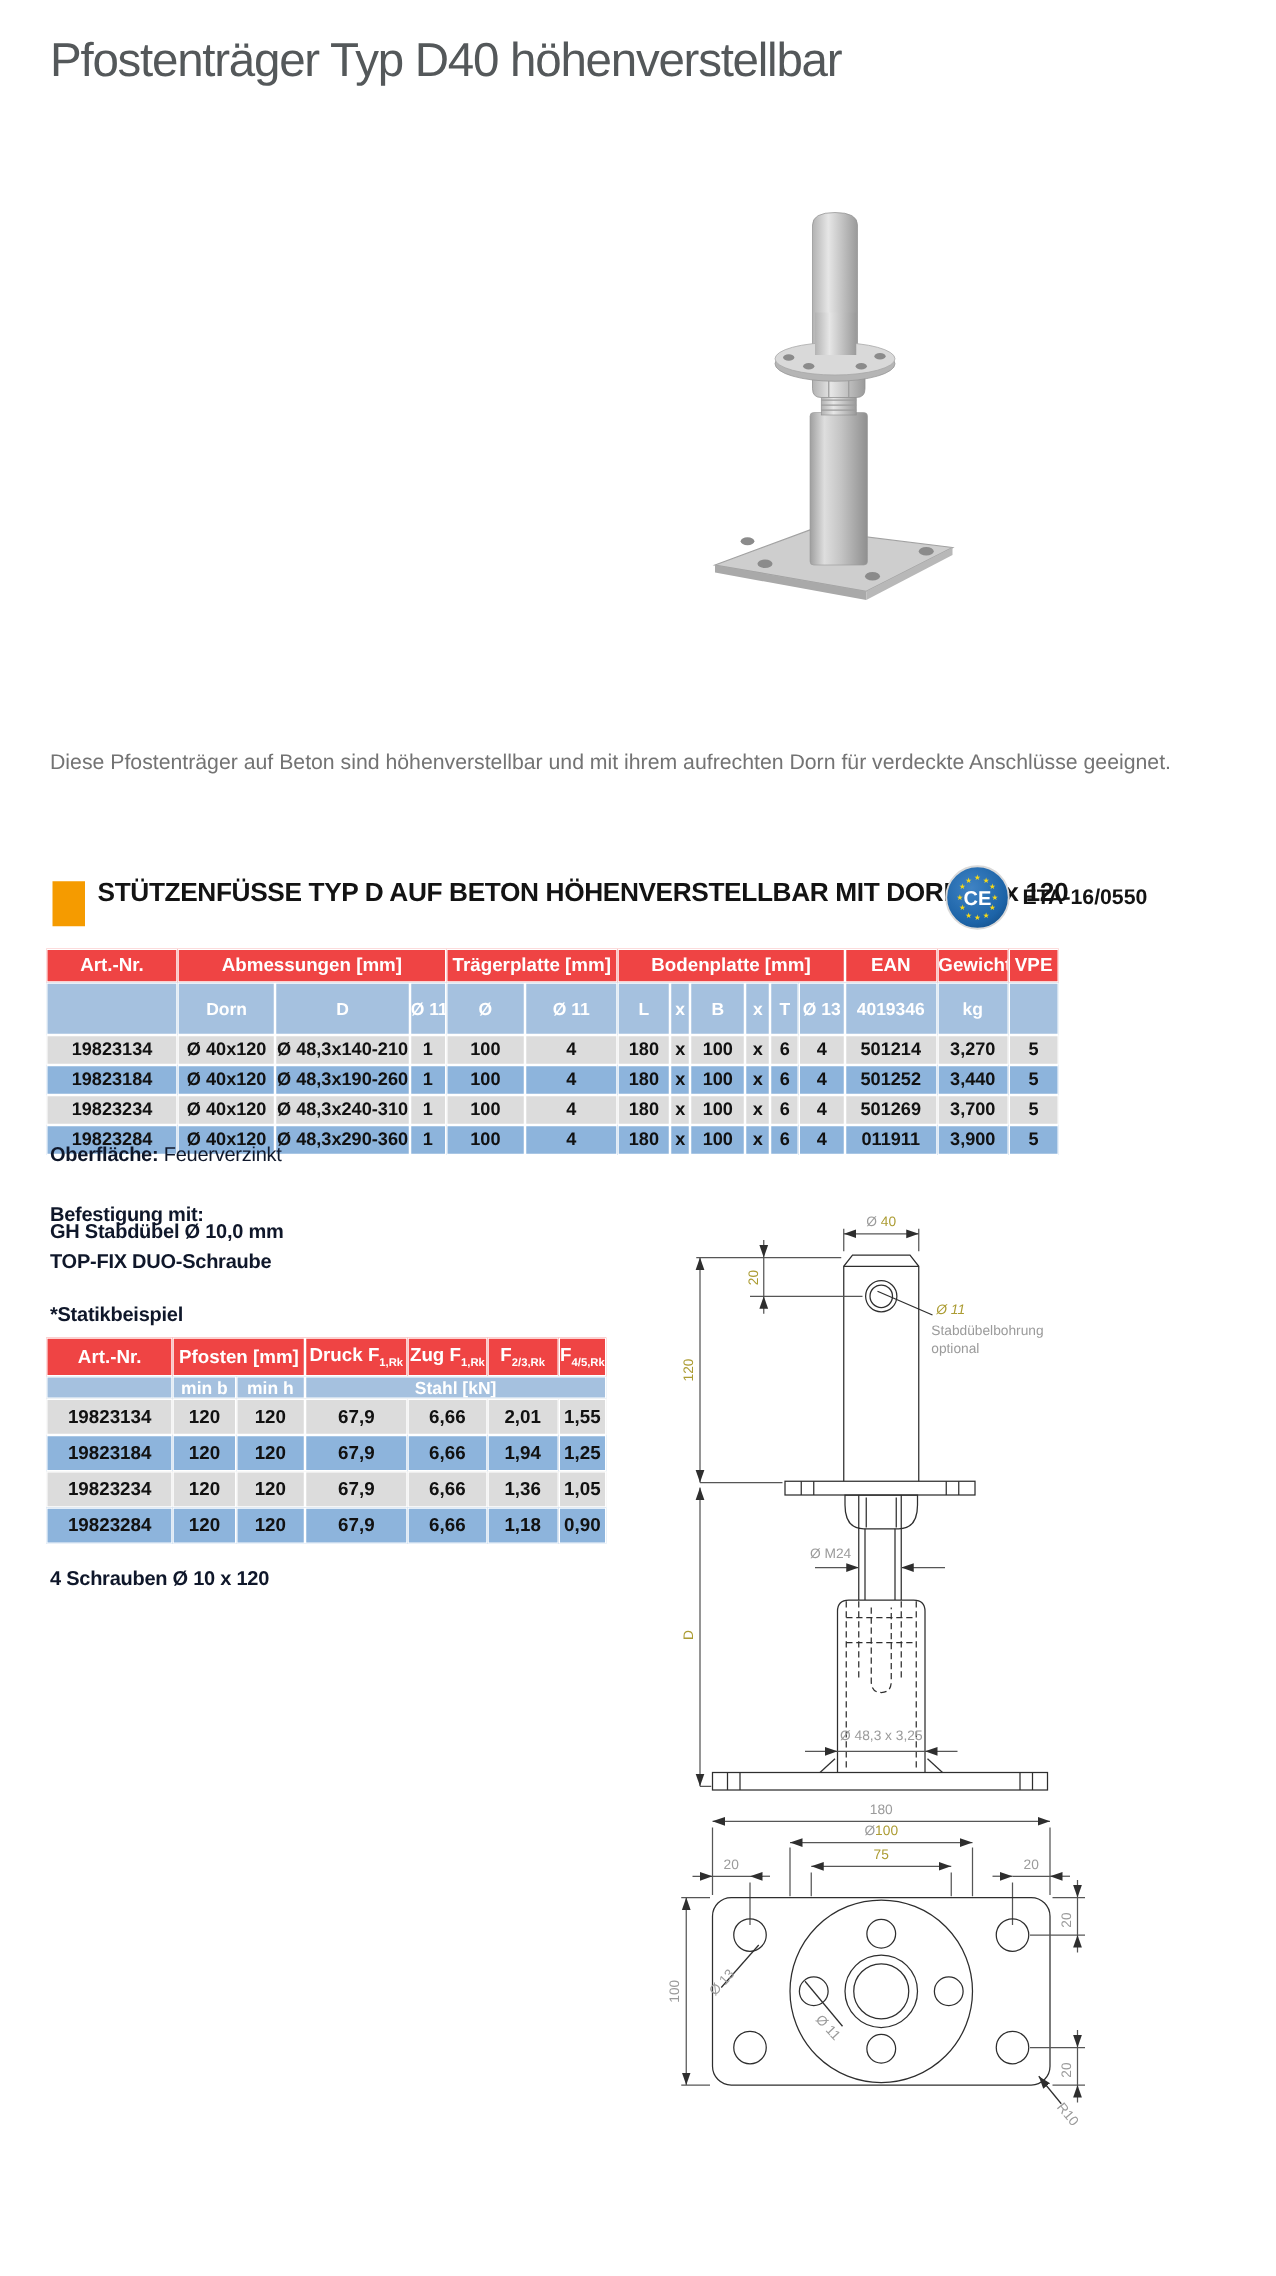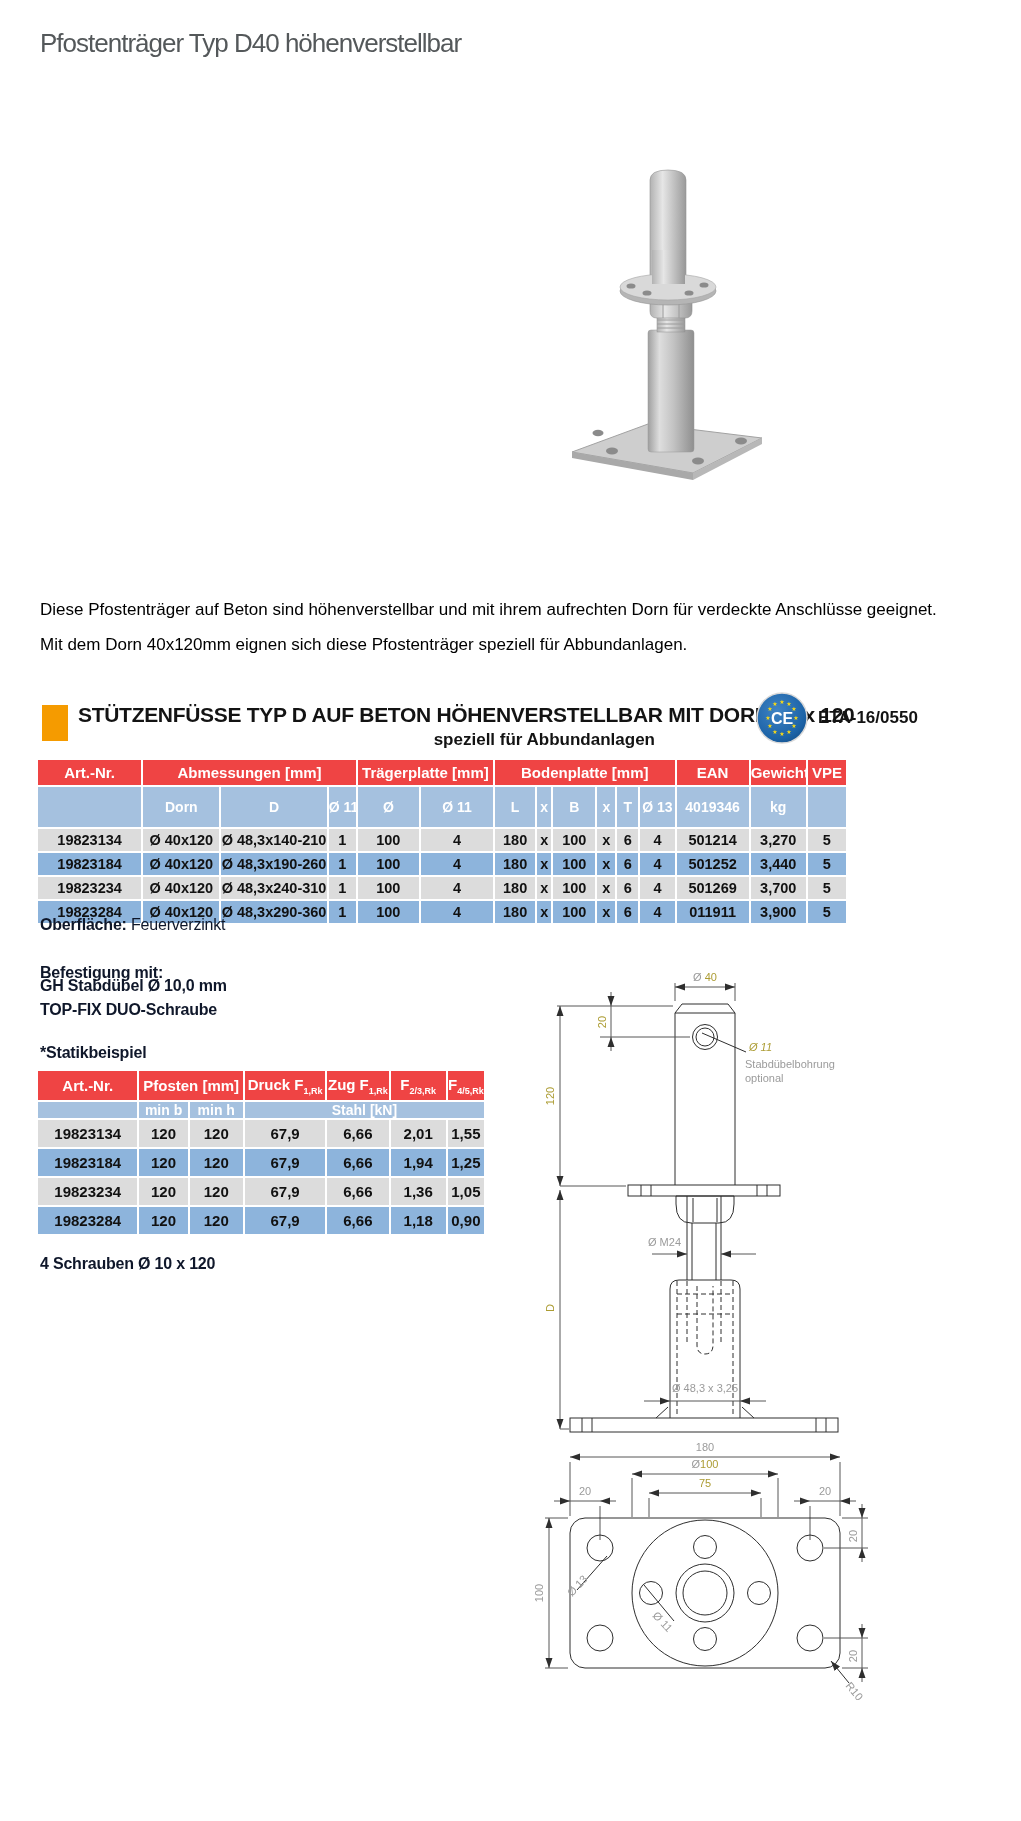--- a/index.html
+++ b/index.html
@@ -1,20 +1,20 @@
 <!DOCTYPE html>
 <html><head>
 <meta charset="utf-8">
 <style>
   html,body{margin:0;padding:0;background:#fff;}
   .page{position:relative;width:1021px;height:1821px;background:#fff;overflow:hidden;
         font-family:"Liberation Sans",sans-serif;}
-  .title{position:absolute;left:40px;top:28px;font-size:26px;font-weight:400;color:#54585a;
+  .title{position:absolute;left:40px;top:28px;font-size:38px;font-weight:400;color:#54585a;
          letter-spacing:-1px;white-space:nowrap;text-align:center;}
-  .desc{position:absolute;left:40px;top:592px;font-size:17px;color:#000000;line-height:35px;white-space:nowrap;}
+  .desc{position:absolute;left:40px;top:592px;font-size:17px;color:#737373;line-height:35px;white-space:nowrap;}
   .sec-square{position:absolute;left:42px;top:705px;width:26px;height:36px;background:#f59b00;}
   .sec-head{position:absolute;left:78px;top:703px;font-size:21px;font-weight:700;color:#131313;
             letter-spacing:-0.3px;white-space:nowrap;}
   .sec-sub{position:absolute;left:78px;top:730px;width:577px;text-align:right;font-size:17px;
            font-weight:700;color:#131313;}
   .ce-badge{position:absolute;left:756px;top:692px;width:52px;height:52px;}
   .eta{position:absolute;left:818px;top:708px;font-size:17px;font-weight:700;color:#131313;}
 
   table{position:absolute;border-collapse:separate;border-spacing:0;table-layout:fixed;}
   th,td{border:1px solid #fff;padding:0;margin:0;text-align:center;vertical-align:middle;
@@ -97,26 +97,24 @@
       <ellipse cx="96" cy="156" rx="4.5" ry="2.6" fill="#8b8b8b"></ellipse>
       <ellipse cx="112" cy="163" rx="4.5" ry="2.6" fill="#8b8b8b"></ellipse>
       <ellipse cx="154" cy="163" rx="4.5" ry="2.6" fill="#8b8b8b"></ellipse>
       <ellipse cx="169" cy="155" rx="4.5" ry="2.6" fill="#8b8b8b"></ellipse>
       <rect x="117" y="120" width="33" height="34" fill="url(#met2)" stroke="none"></rect>
     </g>
   </svg>
 
   <div class="desc">
     <div>Diese Pfostenträger auf Beton sind höhenverstellbar und mit ihrem aufrechten Dorn für verdeckte Anschlüsse geeignet.</div>
-    <div>Mit dem Dorn 40x120mm eignen sich diese Pfostenträger speziell für Abbundanlagen.</div>
   </div>
 
   <div class="sec-square"></div>
   <div class="sec-head">STÜTZENFÜSSE TYP D AUF BETON HÖHENVERSTELLBAR MIT DORN 40 x 120</div>
-  <div class="sec-sub">speziell für Abbundanlagen</div>
 
   <svg class="ce-badge" viewBox="0 0 52 52">
     <defs>
       <radialGradient id="ceg" cx="0.4" cy="0.35" r="0.8">
         <stop offset="0" stop-color="#3f83c4"></stop>
           <stop offset="0.7" stop-color="#1c63a7"></stop>
         <stop offset="1" stop-color="#134a80"></stop>
       </radialGradient>
     </defs>
     <circle cx="26" cy="26" r="25" fill="url(#ceg)" stroke="#d9d9d9" stroke-width="1.5"></circle>

